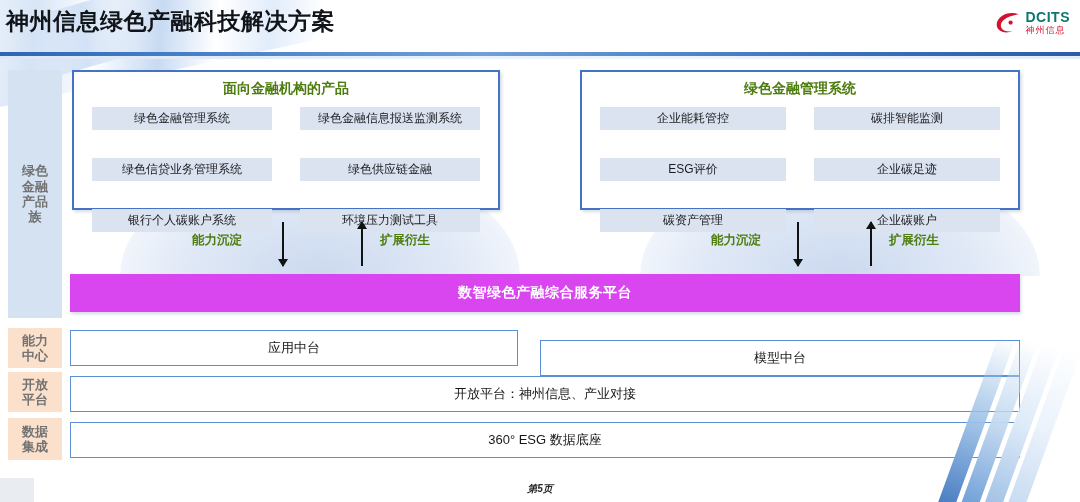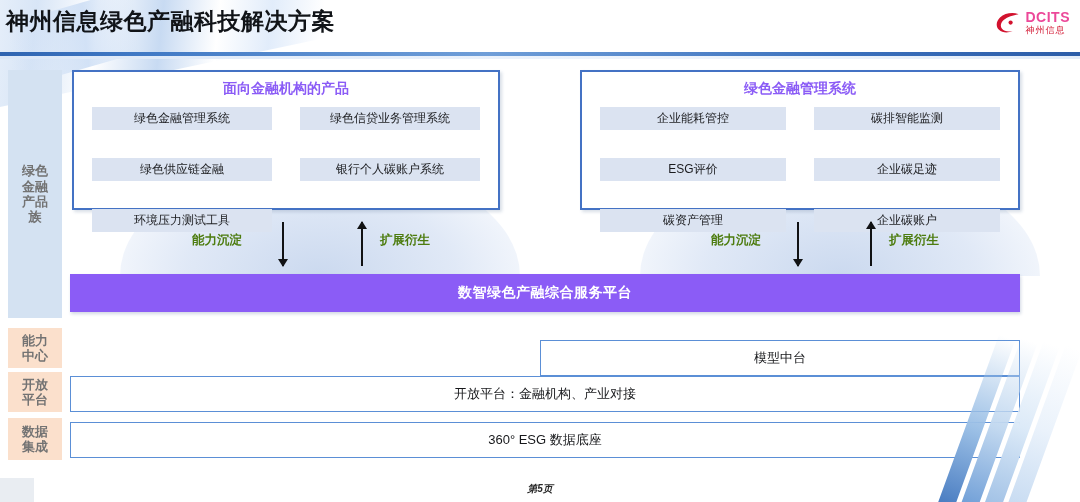--- a/index.html
+++ b/index.html
@@ -61,21 +61,21 @@
   
   .logo-wrap {
     position: absolute; right: 10px; top: 10px;
     display: flex; align-items: center; gap: 5px;
   }
   .logo-mark {
     width: 26px; height: 24px; position: relative; flex: 0 0 auto;
   }
   .logo-text { display: flex; flex-direction: column; line-height: 1; }
   .logo-main {
-    font-size: 14px; font-weight: bold; color: #ec4899;
+    font-size: 14px; font-weight: bold; color: #0f766e;
     letter-spacing: 0.5px;
   }
   .logo-sub {
     font-size: 9px; color: #d2122e; letter-spacing: 1px; margin-top: 2px;
   }
 
   
   .side {
     position: absolute; left: 8px;
     width: 54px;
@@ -101,21 +101,21 @@
   .panel {
     position: absolute; top: 70px; height: 140px;
     border: 2px solid #4472c4; background: #ffffff;
     box-shadow: 2px 2px 3px rgba(120,140,170,0.28);
   }
   #panel-fin { left: 72px;  width: 428px; }
   #panel-ind { left: 580px; width: 440px; }
 
   .panel-title {
     text-align: center; font-size: 14px; font-weight: bold;
-    color: #8b5cf6; margin-top: 8px; margin-bottom: 9px;
+    color: #4d7c0f; margin-top: 8px; margin-bottom: 9px;
   }
   .chip-grid {
     display: grid; grid-template-columns: 1fr 1fr;
     column-gap: 14px; row-gap: 8px;
     padding: 0 18px;
     gap: 28px;
   }
   .chip {
     background: #dbe3f1; color: #1b1c1f;
     font-size: 12px; text-align: center;
@@ -152,21 +152,21 @@
     position: absolute; left: 0; width: 0; height: 0;
     border-left: 5px solid transparent;
     border-right: 5px solid transparent;
   }
   .arrow.down .head { bottom: -1px; border-top: 8px solid #111214; }
   .arrow.up   .head { top: -1px;    border-bottom: 8px solid #111214; }
 
   
   .bar-blue {
     position: absolute; left: 70px; top: 274px; width: 950px; height: 38px;
-    background: #8b5cf6;
+    background: #d946ef;
     display: flex; align-items: center; justify-content: center;
     color: #ffffff; font-size: 14px; font-weight: bold;
     letter-spacing: 0.5px;
     box-shadow: 1px 2px 3px rgba(110,130,165,0.3);
   }
 
   
   .row-box {
     position: absolute; height: 36px;
     border: 1.6px solid #5b8fd6; background: #ffffff;
@@ -247,20 +247,21 @@
   </div>
   <div class="side-corner-block"></div>
 
   <div class="dome" id="dome-left"></div>
   <div class="dome" id="dome-right"></div>
 
   <div class="panel" id="panel-fin">
     <div class="panel-title">面向金融机构的产品</div>
     <div class="chip-grid">
       <div class="chip">绿色金融管理系统</div>
+      <div class="chip">绿色金融信息报送监测系统</div>
       <div class="chip">绿色信贷业务管理系统</div>
       <div class="chip">绿色供应链金融</div>
       <div class="chip">银行个人碳账户系统</div>
       <div class="chip">环境压力测试工具</div>
     </div>
   </div>
 
   <div class="panel" id="panel-ind">
     <div class="panel-title">绿色金融管理系统</div>
     <div class="chip-grid">
@@ -292,25 +293,28 @@
   <div class="arrow up" style="left:866px; top:222px; height:44px;">
     <span class="shaft"></span>
       <span class="head"></span>
   </div>
   <div class="flow-label" style="left:889px; top:232px;">扩展衍生</div>
 
   <div class="bar-blue">
     <span>数智绿色产融综合服务平台</span>
   </div>
 
+  <div class="row-box" id="box-app">
+    <span>应用中台</span>
+  </div>
   <div class="row-box" id="box-model">
     <span>模型中台</span>
   </div>
   <div class="row-box" id="box-open">
-    <span>开放平台：金融机构、产业对接</span>
+    <span>开放平台：神州信息、产业对接</span>
   </div>
   <div class="row-box" id="box-data">
     <span>360° ESG 数据底座</span>
   </div>
 
   <div class="footer-page">第5页</div>
 
   <div class="ribbon">
     <span class="rb1"></span>
       <span class="rb2"></span>

